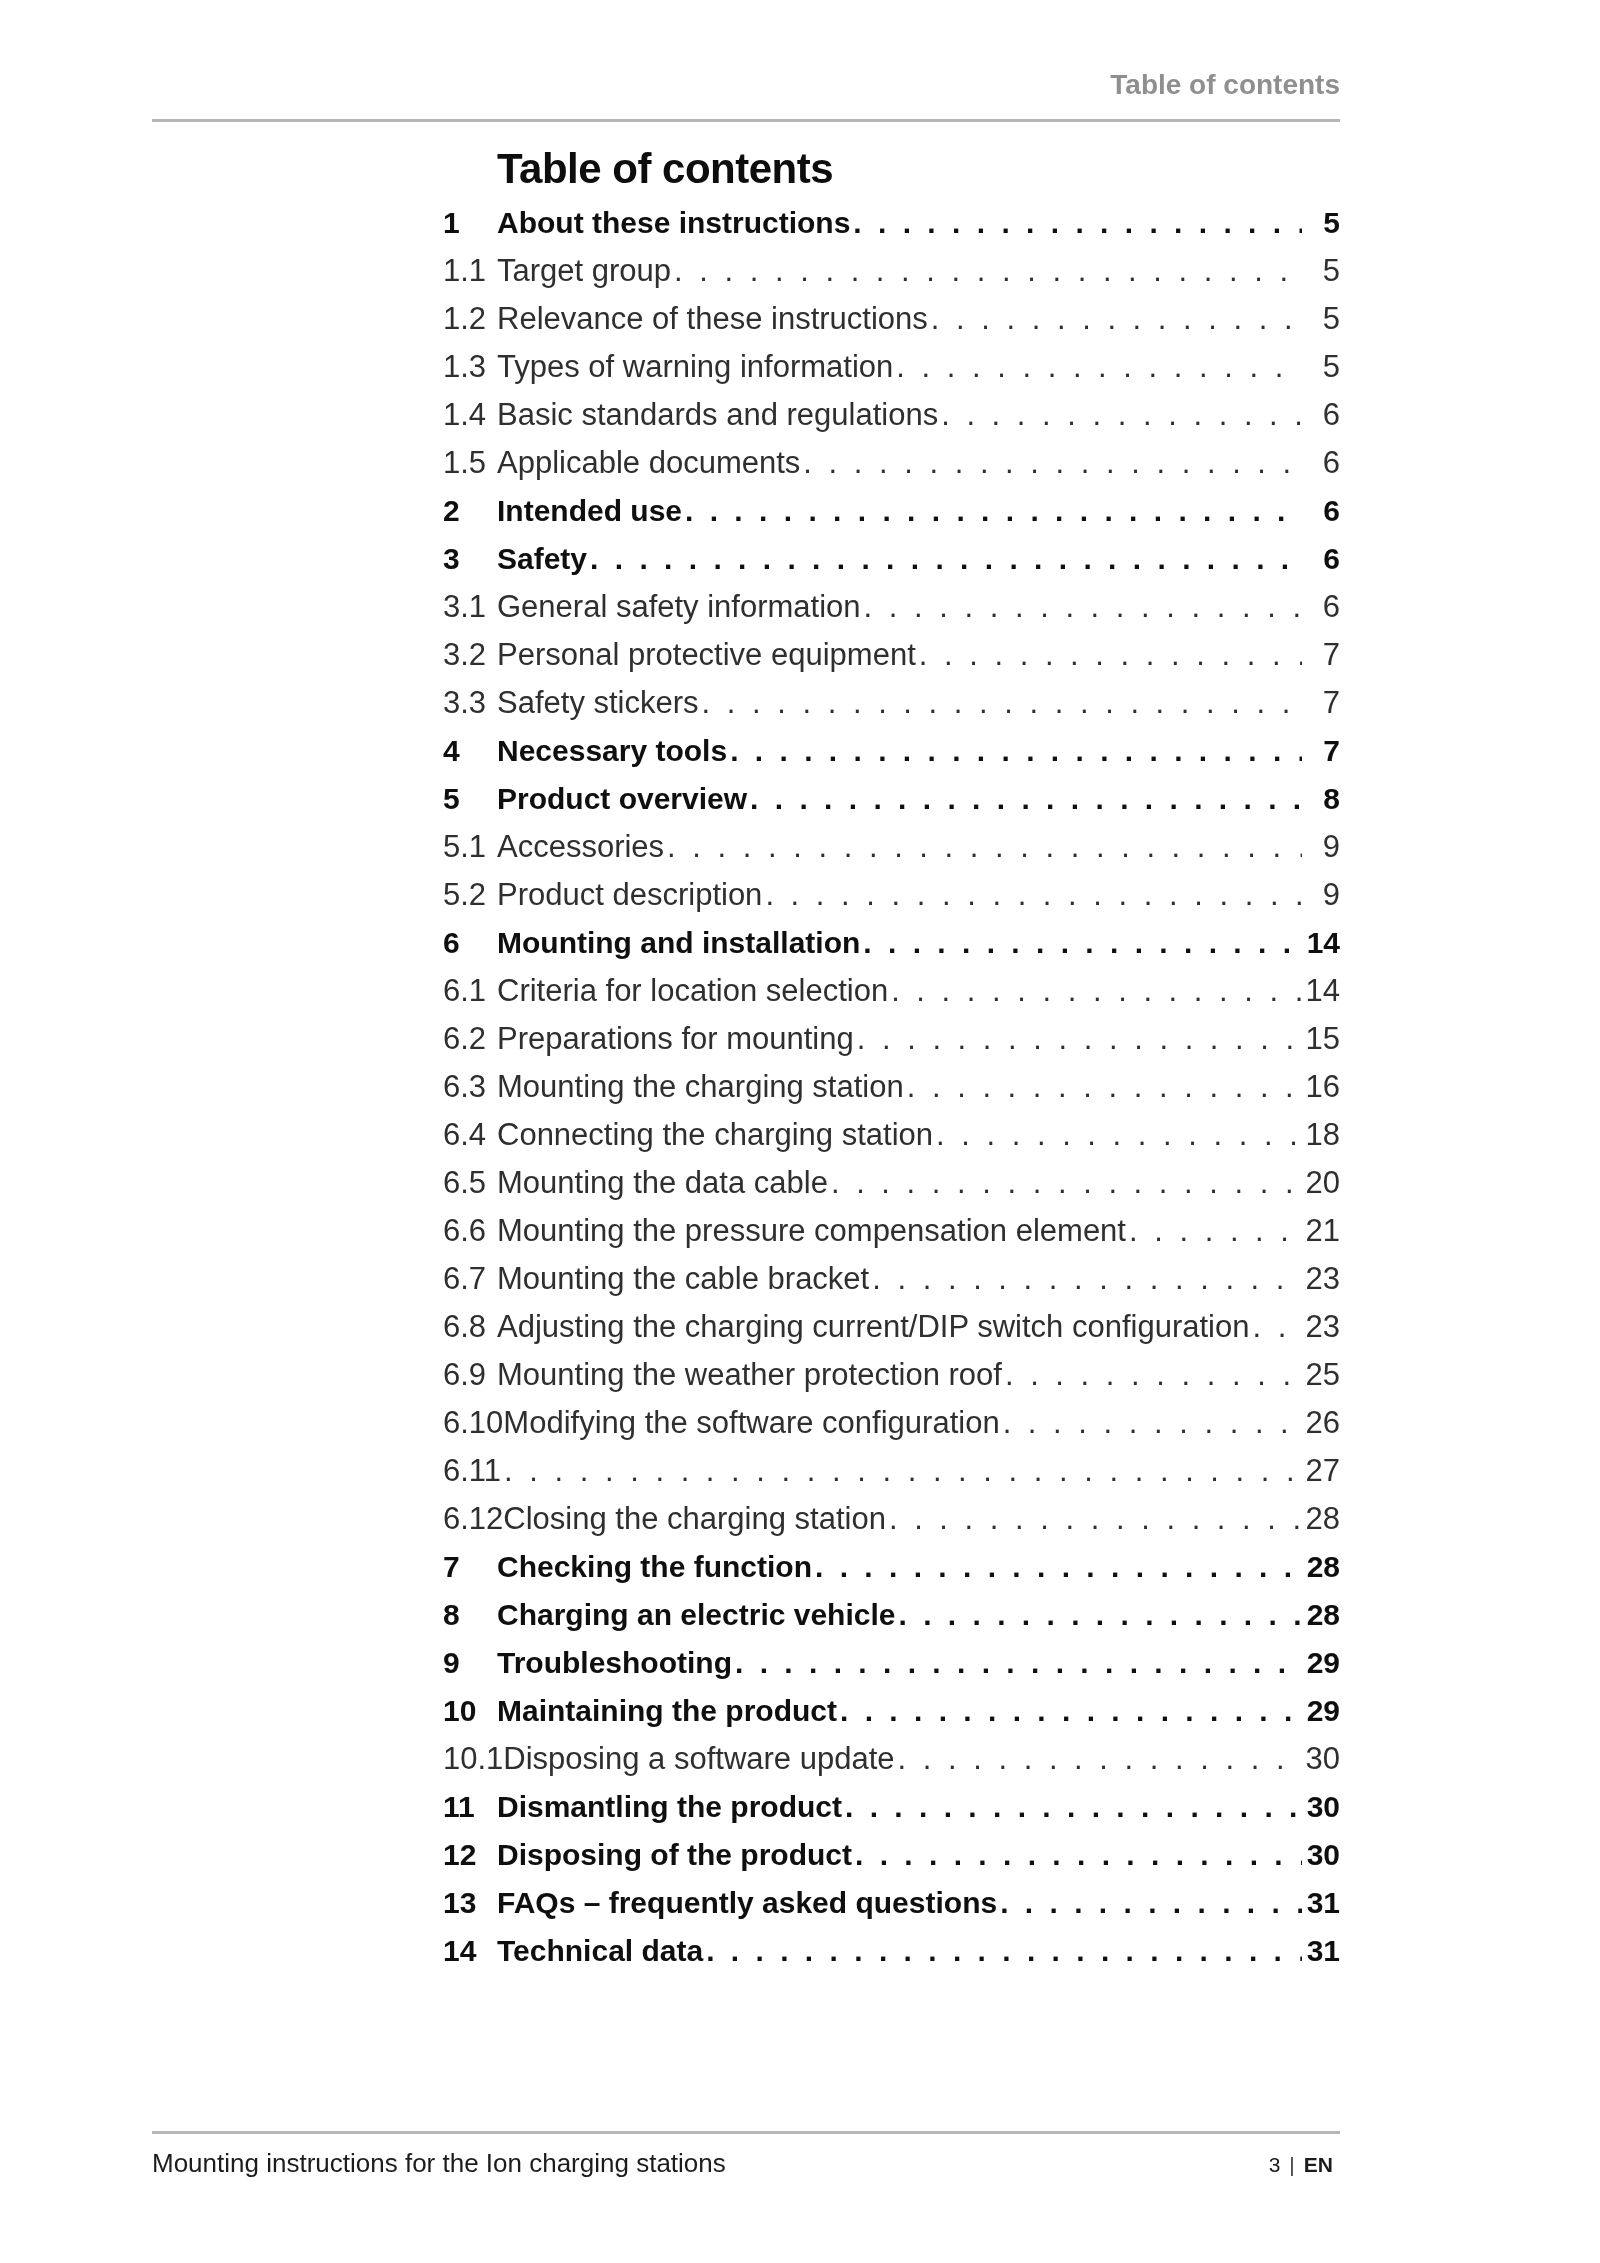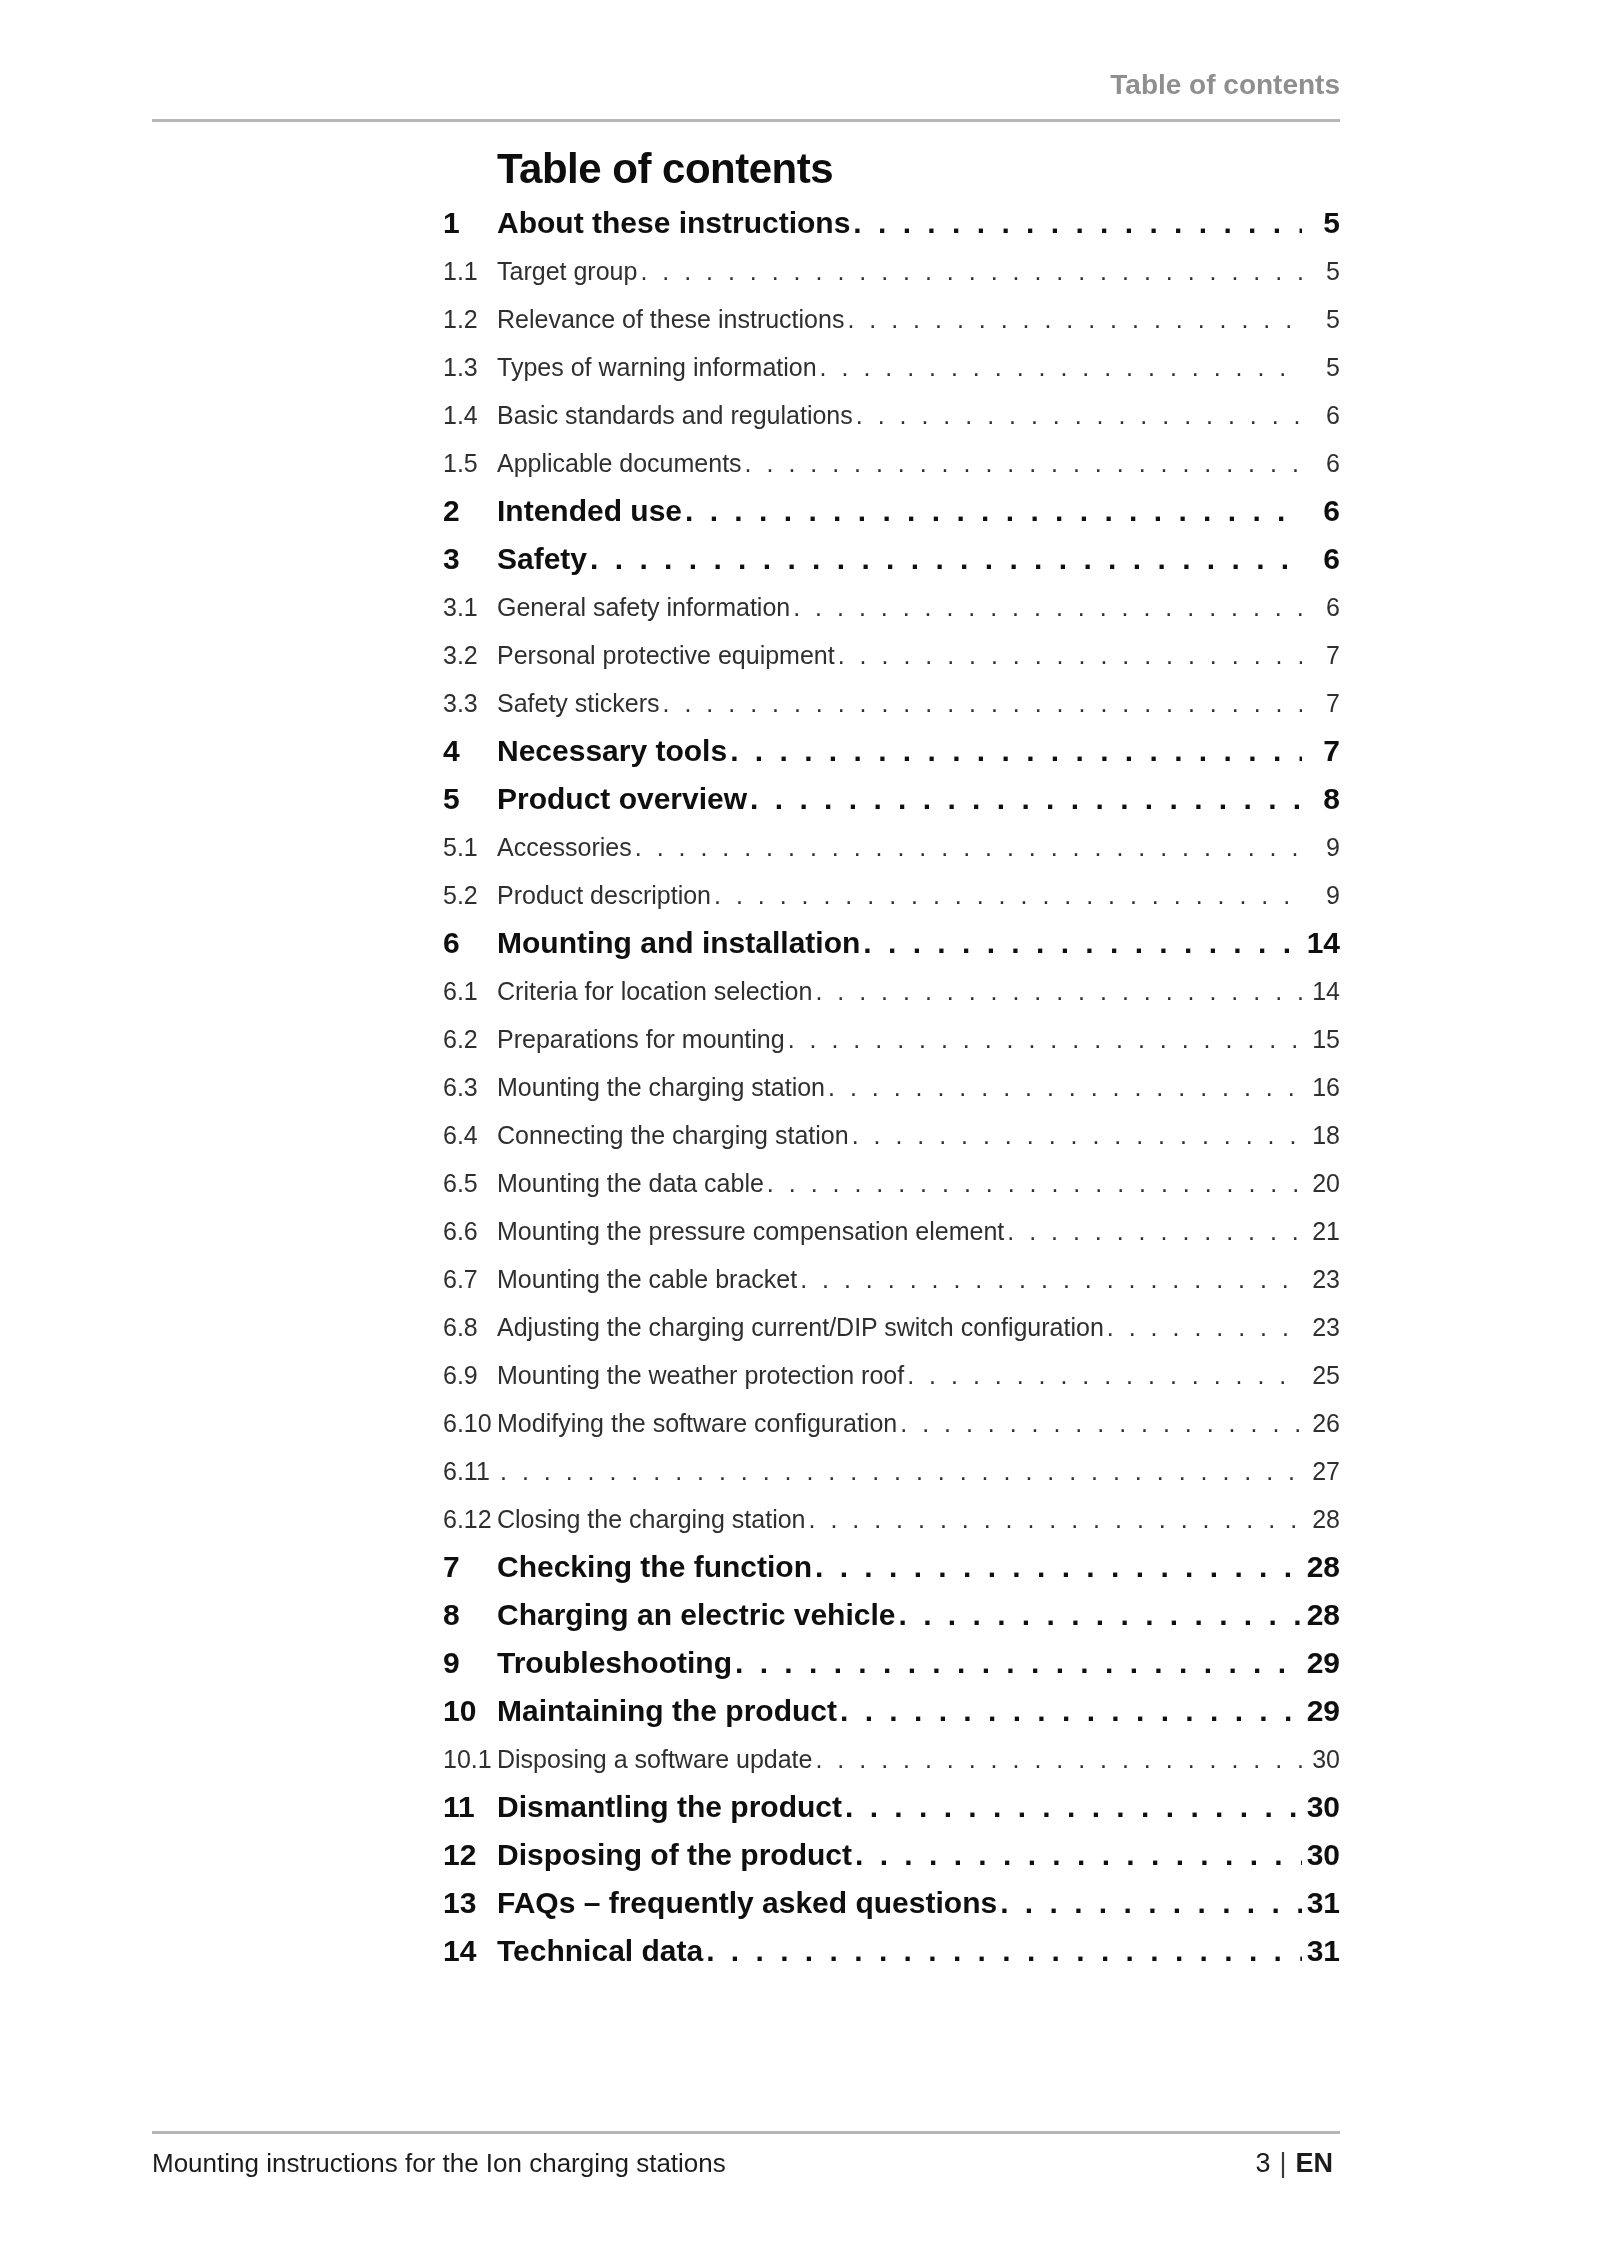--- a/index.html
+++ b/index.html
@@ -29,41 +29,41 @@
     line-height:42px;letter-spacing:-0.5px;
     margin:0;
   }
   .toc{
     position:absolute;left:443px;right:130px;top:207px;
   }
   .row{
     display:flex;align-items:baseline;
     height:32px;line-height:32px;
     margin:0 0 16px 0;
-    font-size:25px;font-weight:400;color:#2f2f2f;
+    font-size:31px;font-weight:400;color:#2f2f2f;
     white-space:nowrap;
   }
   .row.l1{
     font-size:30px;font-weight:700;color:#0f0f0f;
     margin-top:4px;
   }
   .row:first-child{margin-top:0;}
   .num{flex:0 0 54px;overflow:visible;}
   .entry-title{flex:0 0 auto;}
   .leader{
     flex:1 1 auto;overflow:hidden;
     letter-spacing:4px;margin-left:3px;
   }
   .pg{flex:0 0 auto;min-width:36px;text-align:right;margin-left:2px;}
   .footer{
     position:absolute;left:152px;right:137px;top:2148px;
     display:flex;justify-content:space-between;align-items:baseline;
     font-size:26px;color:#1c1c1c;line-height:30px;
   }
-  .footer .pageinfo{font-size:27px;}
+  .footer .pageinfo{font-size:21px;}
   .footer .sep{color:#3a3a3a;padding:0 9px;font-weight:400;}
   .footer .lang{font-weight:700;}
 </style>
 </head>
 <body>
 
 <div class="page">
 
   <div class="running-title">Table of contents</div>
 

